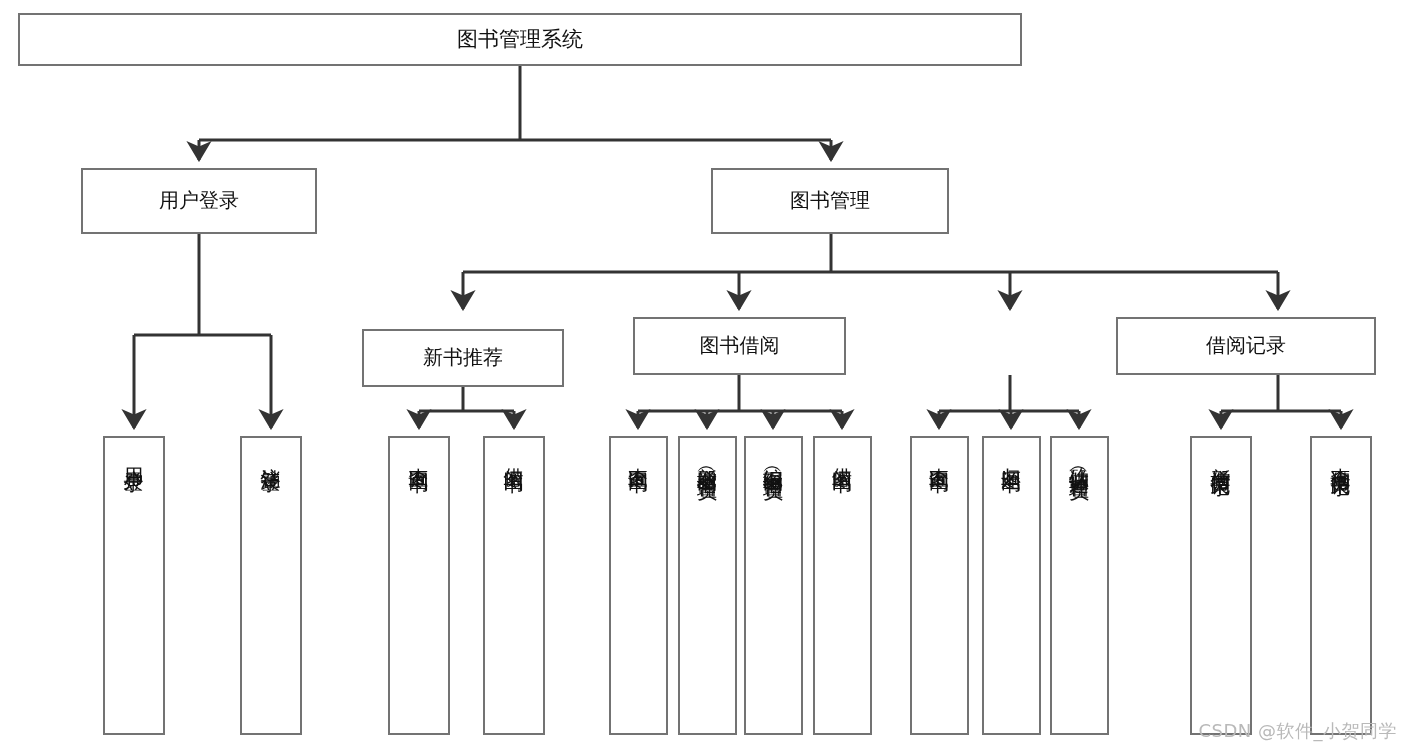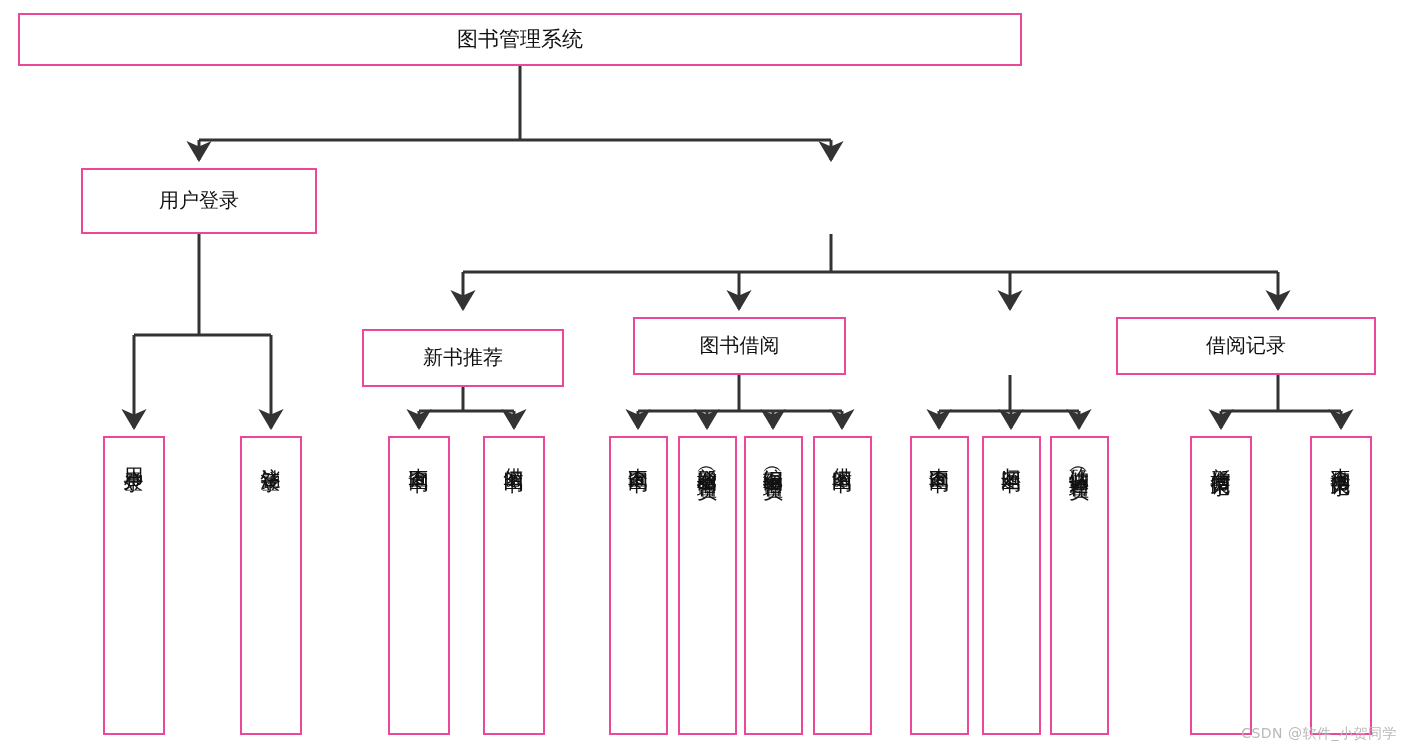--- a/index.html
+++ b/index.html
@@ -22,21 +22,21 @@
     left: 0;
     top: 0;
     width: 1405px;
     height: 747px;
     pointer-events: none;
   }
   .node {
     position: absolute;
     box-sizing: border-box;
     background: #ffffff;
-    border: 2px solid #ec4899;
+    border: 2px solid #737373;
     display: flex;
     align-items: center;
     justify-content: center;
     color: #111111;
     line-height: 1.18;
     text-align: center;
   }
   .node.level-0 { font-size: 21px; }
   .node.level-1 { font-size: 20px; }
   .node.level-2 { font-size: 20px; }
@@ -52,21 +52,21 @@
     line-height: 1.1;
     white-space: nowrap;
   }
   .htext {
     white-space: nowrap;
   }
   #watermark {
     position: absolute;
     right: 8px;
     bottom: 4px;
-    font-size: 14px;
+    font-size: 18px;
     color: #b9b9b9;
     white-space: nowrap;
     letter-spacing: 0.5px;
   }
 </style>
 </head>
 <body>
 
 <div id="canvas">
 
@@ -121,20 +121,23 @@
     </g>
   </svg>
 
   <div class="node level-0" id="node-root" style="left: 18px; top: 13px; width: 1004px; height: 53px;">
     <span class="htext">图书管理系统</span>
   </div>
 
   <div class="node level-1" id="node-l1-0" style="left: 81px; top: 168px; width: 236px; height: 66px;">
     <span class="htext">用户登录</span>
   </div>
+  <div class="node level-1" id="node-l1-1" style="left: 711px; top: 168px; width: 238px; height: 66px;">
+    <span class="htext">图书管理</span>
+  </div>
 
   <div class="node level-2" id="node-l2-0" style="left: 362px; top: 317px; width: 202px; height: 58px; margin-top: 12px;">
     <span class="htext">新书推荐</span>
   </div>
   <div class="node level-2" id="node-l2-1" style="left: 633px; top: 317px; width: 213px; height: 58px;">
     <span class="htext">图书借阅</span>
   </div>
   <div class="node level-2" id="node-l2-3" style="left: 1116px; top: 317px; width: 260px; height: 58px;">
     <span class="htext">借阅记录</span>
   </div>

